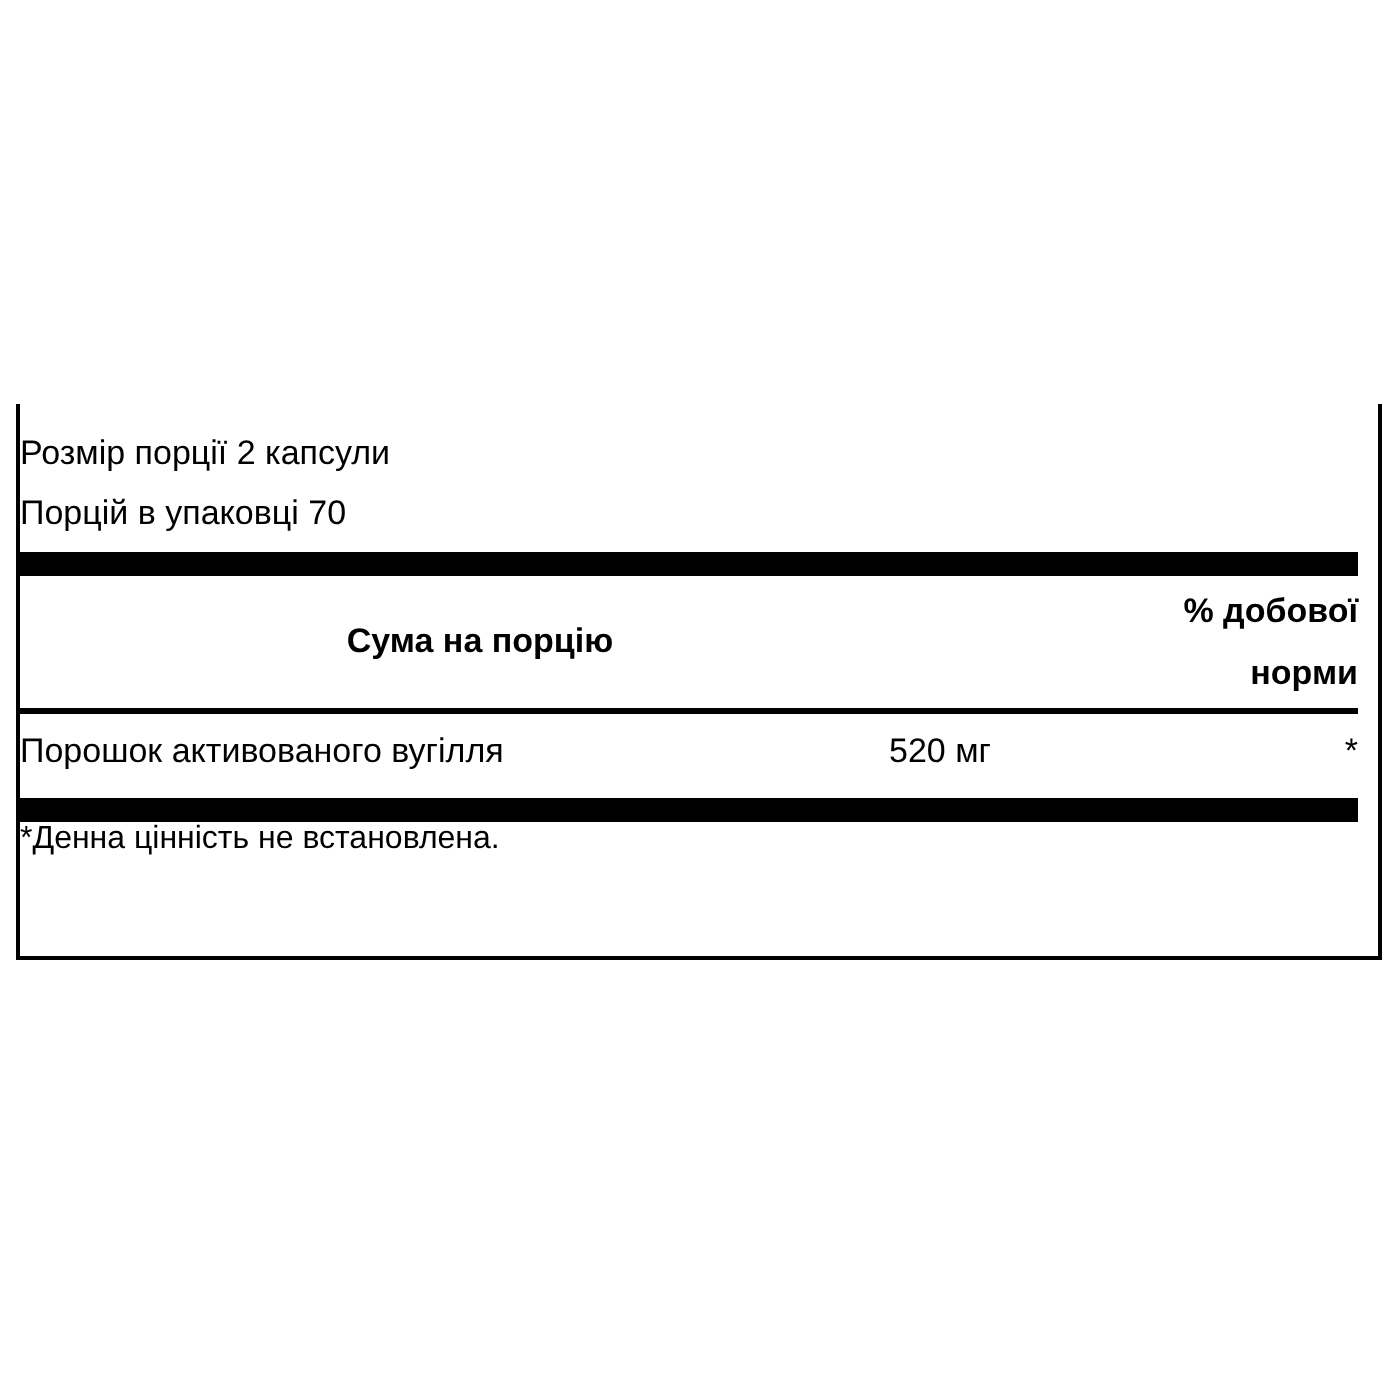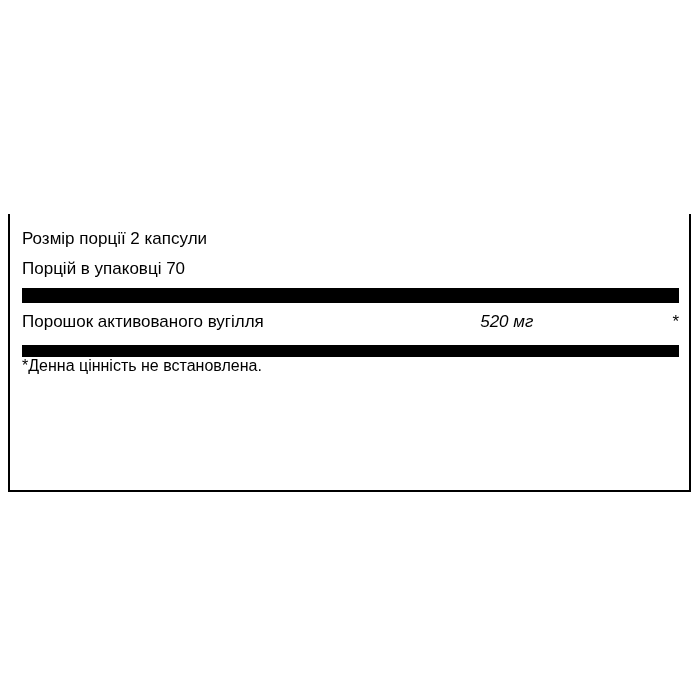--- a/index.html
+++ b/index.html
@@ -14,28 +14,28 @@
   .canvas {
     position: relative;
     width: 700px;
     height: 700px;
     background: #ffffff;
     overflow: hidden;
   }
   .panel {
     position: absolute;
     left: 8px;
-    top: 214px;
+    top: 202px;
     width: 683px;
     height: 278px;
     box-sizing: border-box;
     border-left: 2px solid #000;
     border-right: 2px solid #000;
     border-bottom: 2px solid #000;
-    padding: 10px 10px 0 12px;
+    padding: 10px 10px 0 0;
     background: #ffffff;
   }
   .serving-line {
     font-size: 17px;
     line-height: 30px;
     white-space: nowrap;
   }
   .thick-bar {
     height: 12px;
     background: #000000;
@@ -63,42 +63,48 @@
   }
   .thin-rule {
     height: 3px;
     background: #000000;
   }
   .data-row {
     display: flex;
     align-items: center;
     height: 38px;
     font-size: 17px;
-    gap: 26px;
   }
   .col-name  { width: 320px; white-space: nowrap; }
-  .col-amount{ width: 280px; text-align: center; white-space: nowrap; font-style: italic; }
+  .col-amount{ width: 280px; text-align: center; white-space: nowrap; }
   .col-dv    { flex: 1; text-align: right; white-space: nowrap; }
   .footnote {
     font-size: 16px;
     white-space: nowrap;
   }
 </style>
 </head>
 <body>
 
 <div class="canvas">
   <div class="panel">
 
     <div class="serving-line">Розмір порції 2 капсули</div>
 
     <div class="serving-line">Порцій в упаковці 70</div>
 
     <div class="thick-bar"></div>
 
+    <div class="header-row">
+      <div class="amount-header">Сума на порцію</div>
+      <div class="dv-header">
+        <div>% добової</div>
+        <div>норми</div>
+      </div>
+    </div>
 
     <div class="thin-rule"></div>
 
     <div class="data-row">
       <div class="col-name">Порошок активованого вугілля</div>
       <div class="col-amount">520 мг</div>
       <div class="col-dv">*</div>
     </div>
 
     <div class="thick-bar"></div>

